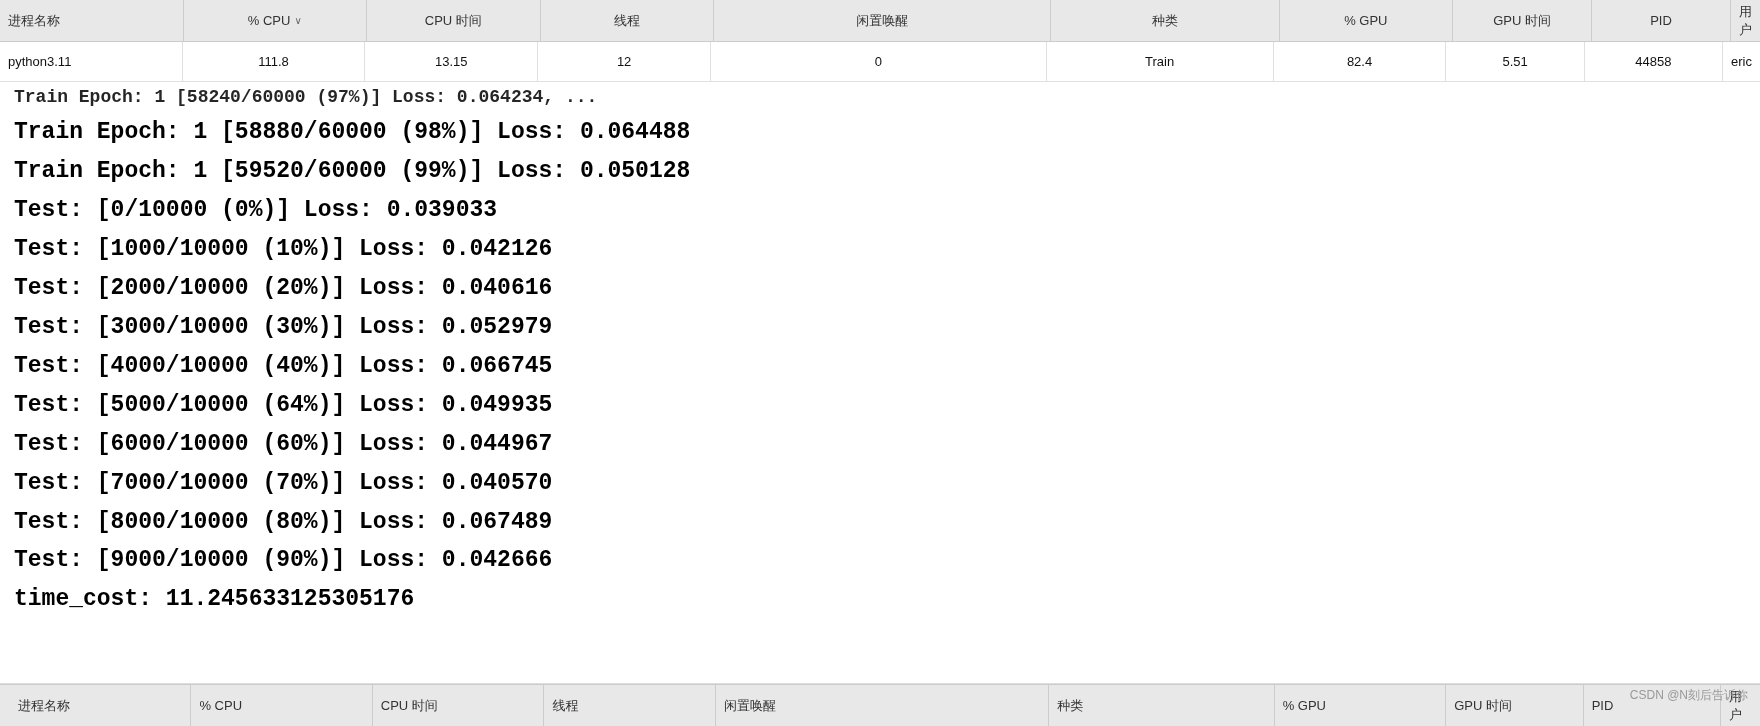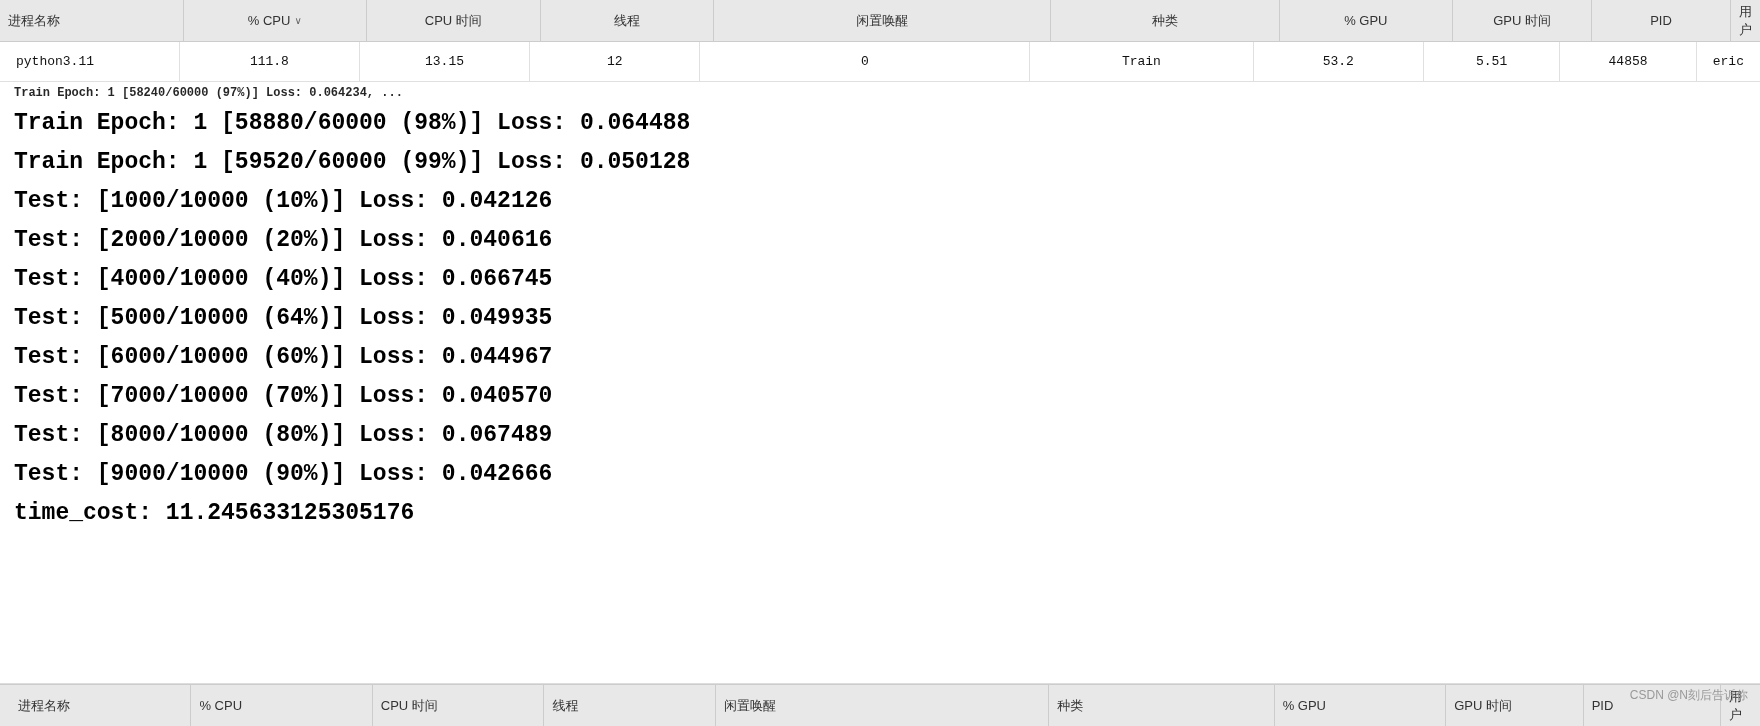--- a/index.html
+++ b/index.html
@@ -64,22 +64,21 @@
     }
 
     .data-cell {
       display: flex;
       align-items: center;
       justify-content: center;
       height: 100%;
       font-size: 13px;
       color: #111;
       border-right: 1px solid #e0e0e0;
-      padding: 0 16px;
-      font-family: Liberation Mono, monospace;
+      padding: 0 8px;
     }
 
     .data-cell.process-name { width: 185px; justify-content: flex-start; font-size: 13px; }
     .data-cell.cpu-pct { width: 185px; }
     .data-cell.cpu-time { width: 175px; }
     .data-cell.threads { width: 175px; justify-content: center; }
     .data-cell.idle-wake { width: 340px; }
     .data-cell.kind { width: 230px; }
     .data-cell.gpu-pct { width: 175px; }
     .data-cell.gpu-time { width: 140px; }
@@ -90,21 +89,21 @@
     .terminal-area {
       background: #ffffff;
       padding: 0;
       overflow: hidden;
       position: relative;
     }
 
     
     .terminal-line-partial {
       font-family: 'Courier New', Courier, monospace;
-      font-size: 12px;
+      font-size: 18px;
       font-weight: bold;
       color: #000;
       padding: 2px 14px;
       white-space: nowrap;
       overflow: hidden;
       background: #ffffff;
       line-height: 1.5;
       opacity: 0.85;
     }
 
@@ -212,40 +211,42 @@
   <div class="data-cell threads">
     <span>12</span>
   </div>
   <div class="data-cell idle-wake">
     <span>0</span>
   </div>
   <div class="data-cell kind">
     <span>Train</span>
   </div>
   <div class="data-cell gpu-pct">
-    <span>53.2</span>
+    <span>82.4</span>
   </div>
   <div class="data-cell gpu-time">
     <span>5.51</span>
   </div>
   <div class="data-cell pid">
     <span>44858</span>
   </div>
   <div class="data-cell user">
     <span>eric</span>
   </div>
 </div>
 
 <div class="terminal-area" style="height: calc(726px - 42px - 40px - 42px); overflow: hidden; background: #fff; border-bottom: 1px solid #ddd;">
   <div class="terminal-line-partial">Train Epoch: 1 [58240/60000 (97%)]    Loss: 0.064234, ...</div>
   <div id="terminal-lines-container">
       <div class="terminal-line">Train Epoch: 1 [58880/60000 (98%)]      Loss: 0.064488</div>
       <div class="terminal-line">Train Epoch: 1 [59520/60000 (99%)]      Loss: 0.050128</div>
+      <div class="terminal-line">Test:  [0/10000 (0%)]     Loss: 0.039033</div>
       <div class="terminal-line">Test:  [1000/10000 (10%)]      Loss: 0.042126</div>
       <div class="terminal-line">Test:  [2000/10000 (20%)]      Loss: 0.040616</div>
+      <div class="terminal-line">Test:  [3000/10000 (30%)]      Loss: 0.052979</div>
       <div class="terminal-line">Test:  [4000/10000 (40%)]      Loss: 0.066745</div>
       <div class="terminal-line">Test:  [5000/10000 (64%)]      Loss: 0.049935</div>
       <div class="terminal-line">Test:  [6000/10000 (60%)]      Loss: 0.044967</div>
       <div class="terminal-line">Test:  [7000/10000 (70%)]      Loss: 0.040570</div>
       <div class="terminal-line">Test:  [8000/10000 (80%)]      Loss: 0.067489</div>
       <div class="terminal-line">Test:  [9000/10000 (90%)]      Loss: 0.042666</div>
       <div class="terminal-line">time_cost: 11.245633125305176</div>
     </div>
 </div>
 

